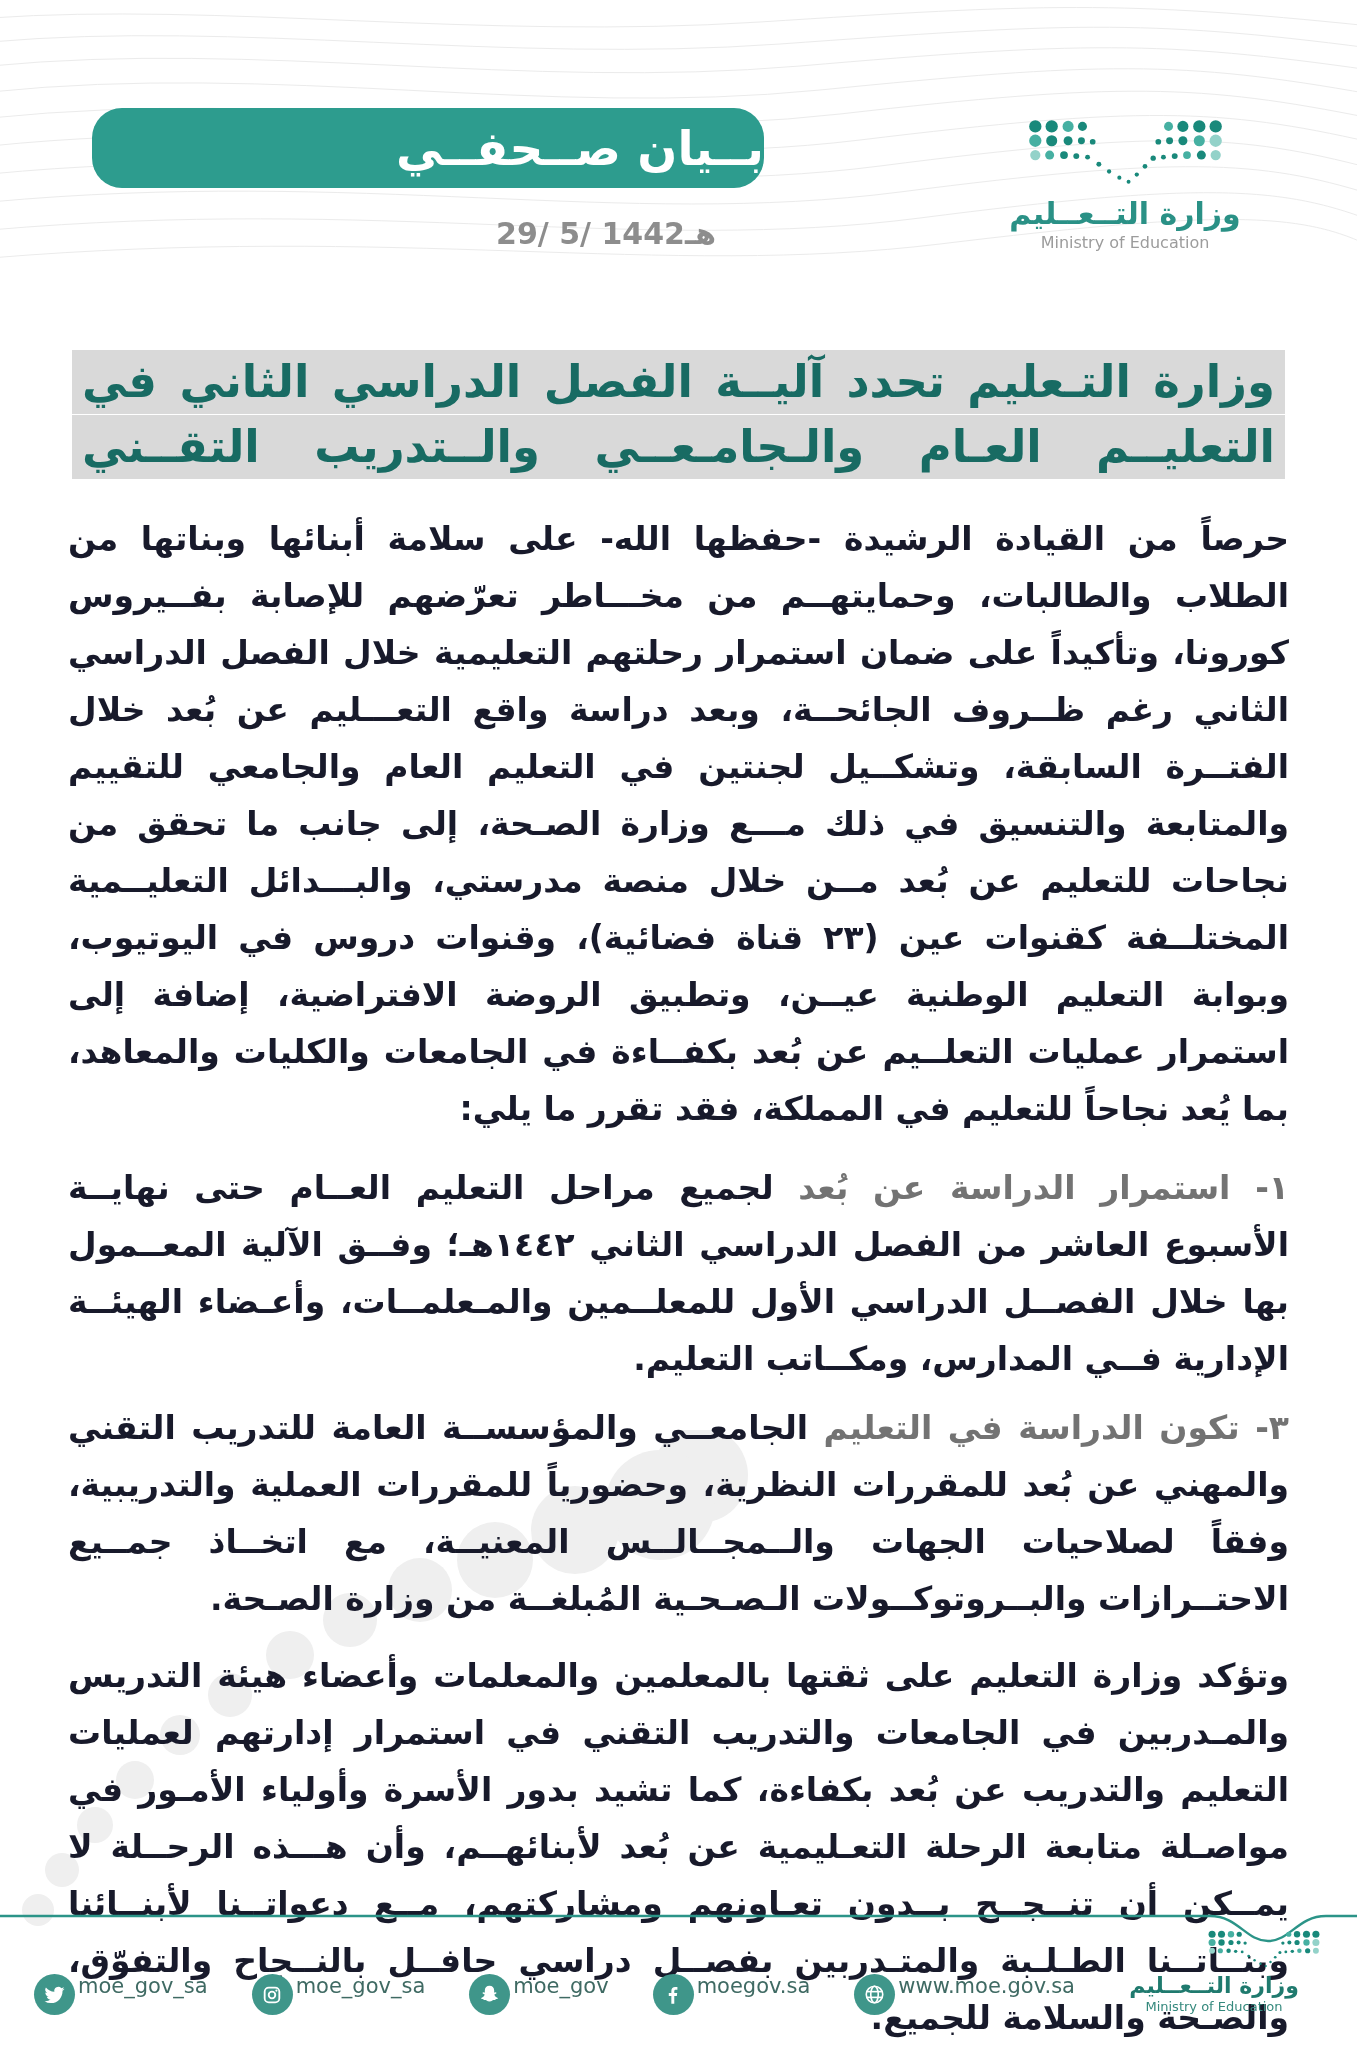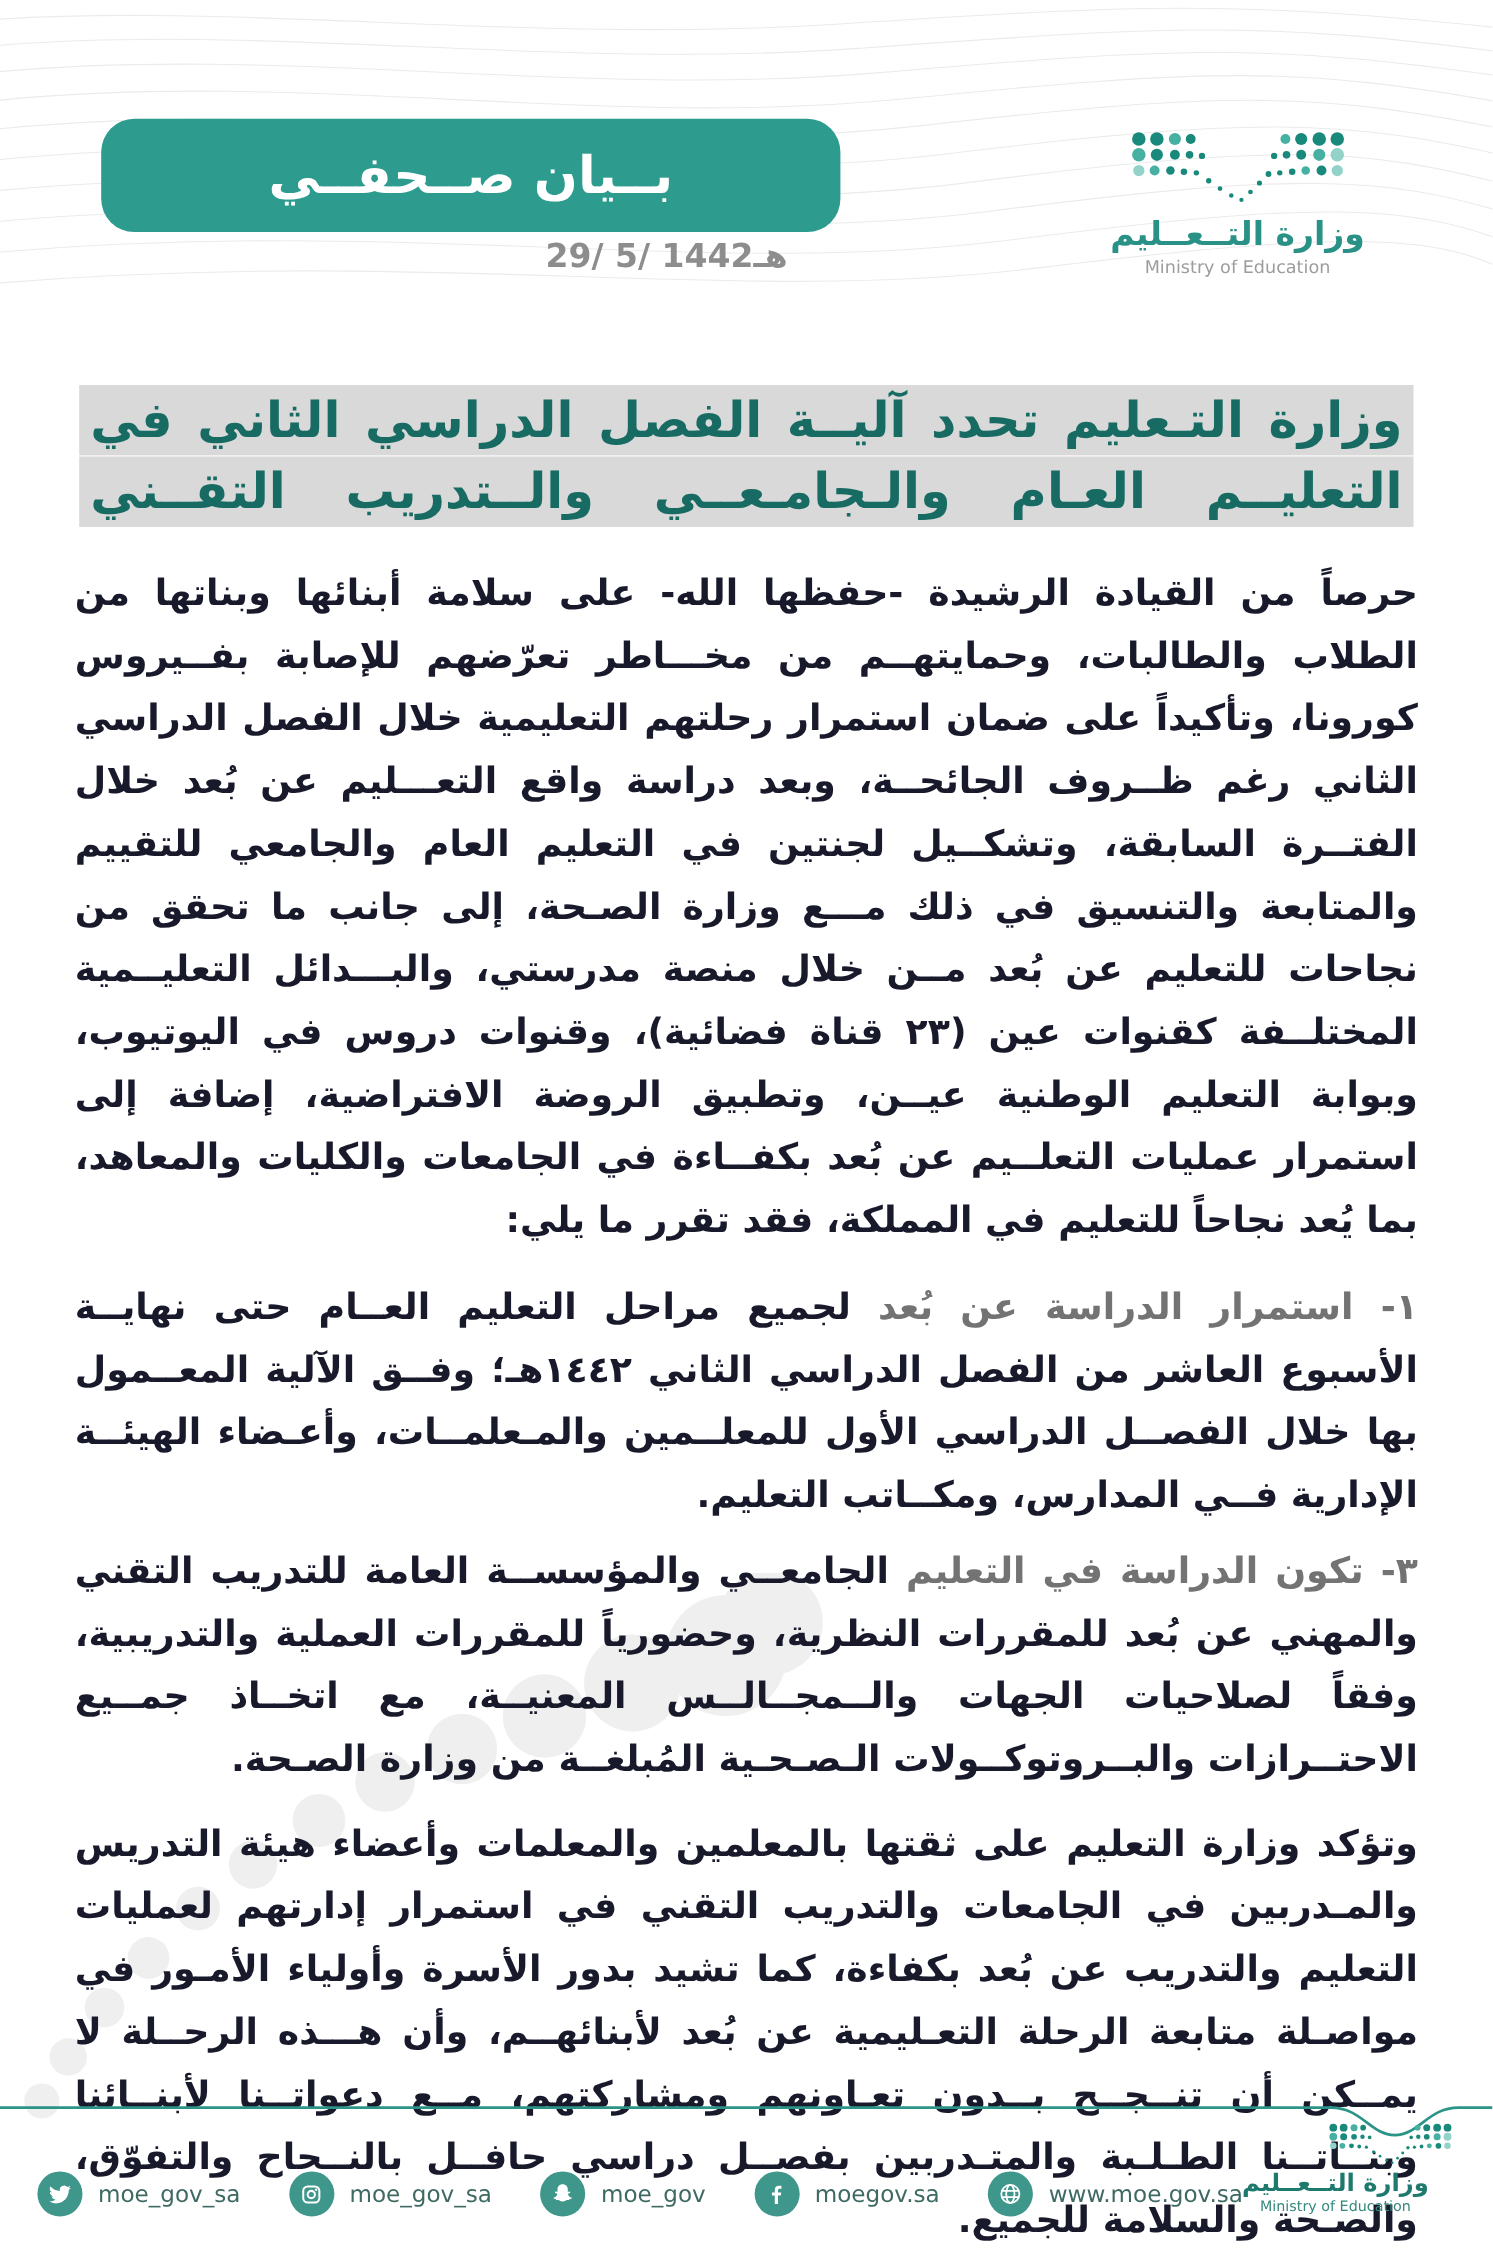--- a/index.html
+++ b/index.html
@@ -8,22 +8,22 @@
 
   
   .waves{position:absolute;top:0;left:0;z-index:0;}
   .waves path{fill:none;stroke:#ebebeb;stroke-width:1;}
 
   
   .watermark{position:absolute;top:1430px;left:0;z-index:0;}
   .watermark circle{fill:#efefef;}
 
   
-  .banner{position:absolute;top:108px;left:92px;width:672px;height:103px;
-    background:#2d9c8e;border-radius:30px;display:flex;align-items:center;justify-content:center;z-index:2;}
+  .banner{position:absolute;top:108px;left:92px;width:672px;height:80px;
+    background:#2d9c8e;border-radius:30px;display:flex;align-items:center;justify-content:flex-end;z-index:2;}
   .banner-text{color:#ffffff;font-size:47px;font-weight:bold;letter-spacing:1px;direction:rtl;}
   .date{position:absolute;top:216px;right:641px;direction:ltr;
     color:#8d8d8d;font-size:30px;font-weight:bold;z-index:2;}
 
   .brand{position:absolute;text-align:center;z-index:2;}
   .brand-header{top:116px;right:92px;width:280px;}
   .brand-header .brand-ar{color:#2a9186;font-size:30px;font-weight:bold;margin-top:4px;direction:rtl;}
   .brand-header .brand-en{color:#9c9c9c;font-size:16px;margin-top:2px;font-weight:500;}
 
   
@@ -40,21 +40,21 @@
   .p-intro{margin-bottom:22px !important;}
   .item .lead{color:#737373;}
   .p-closing{margin-top:20px !important;}
 
   
   .divider{position:absolute;top:1910px;left:0;z-index:2;}
   .divider path{fill:none;stroke:#2b9488;stroke-width:2.4;}
 
   .socials{position:absolute;top:1974px;left:34px;display:flex;align-items:center;gap:44px;
     direction:ltr;z-index:2;}
-  .social{display:flex;align-items:center;gap:14px;cursor:pointer;}
+  .social{display:flex;gap:3px;cursor:pointer;}
   .social .circle{width:41px;height:41px;border-radius:50%;background:#3f968a;
     display:flex;align-items:center;justify-content:center;flex:0 0 auto;}
   .social .handle{color:#3f6a63;font-size:21px;font-weight:500;}
 
   .brand-footer{top:1928px;right:28px;width:230px;}
   .brand-footer .brand-ar{color:#1f7a6e;font-size:22px;font-weight:bold;margin-top:3px;direction:rtl;}
   .brand-footer .brand-en{color:#35897d;font-size:13px;margin-top:1px;font-weight:500;}
   .brand-footer .logo-dots{display:block;margin-left:auto;margin-right:6px;}
 </style>
 </head>

